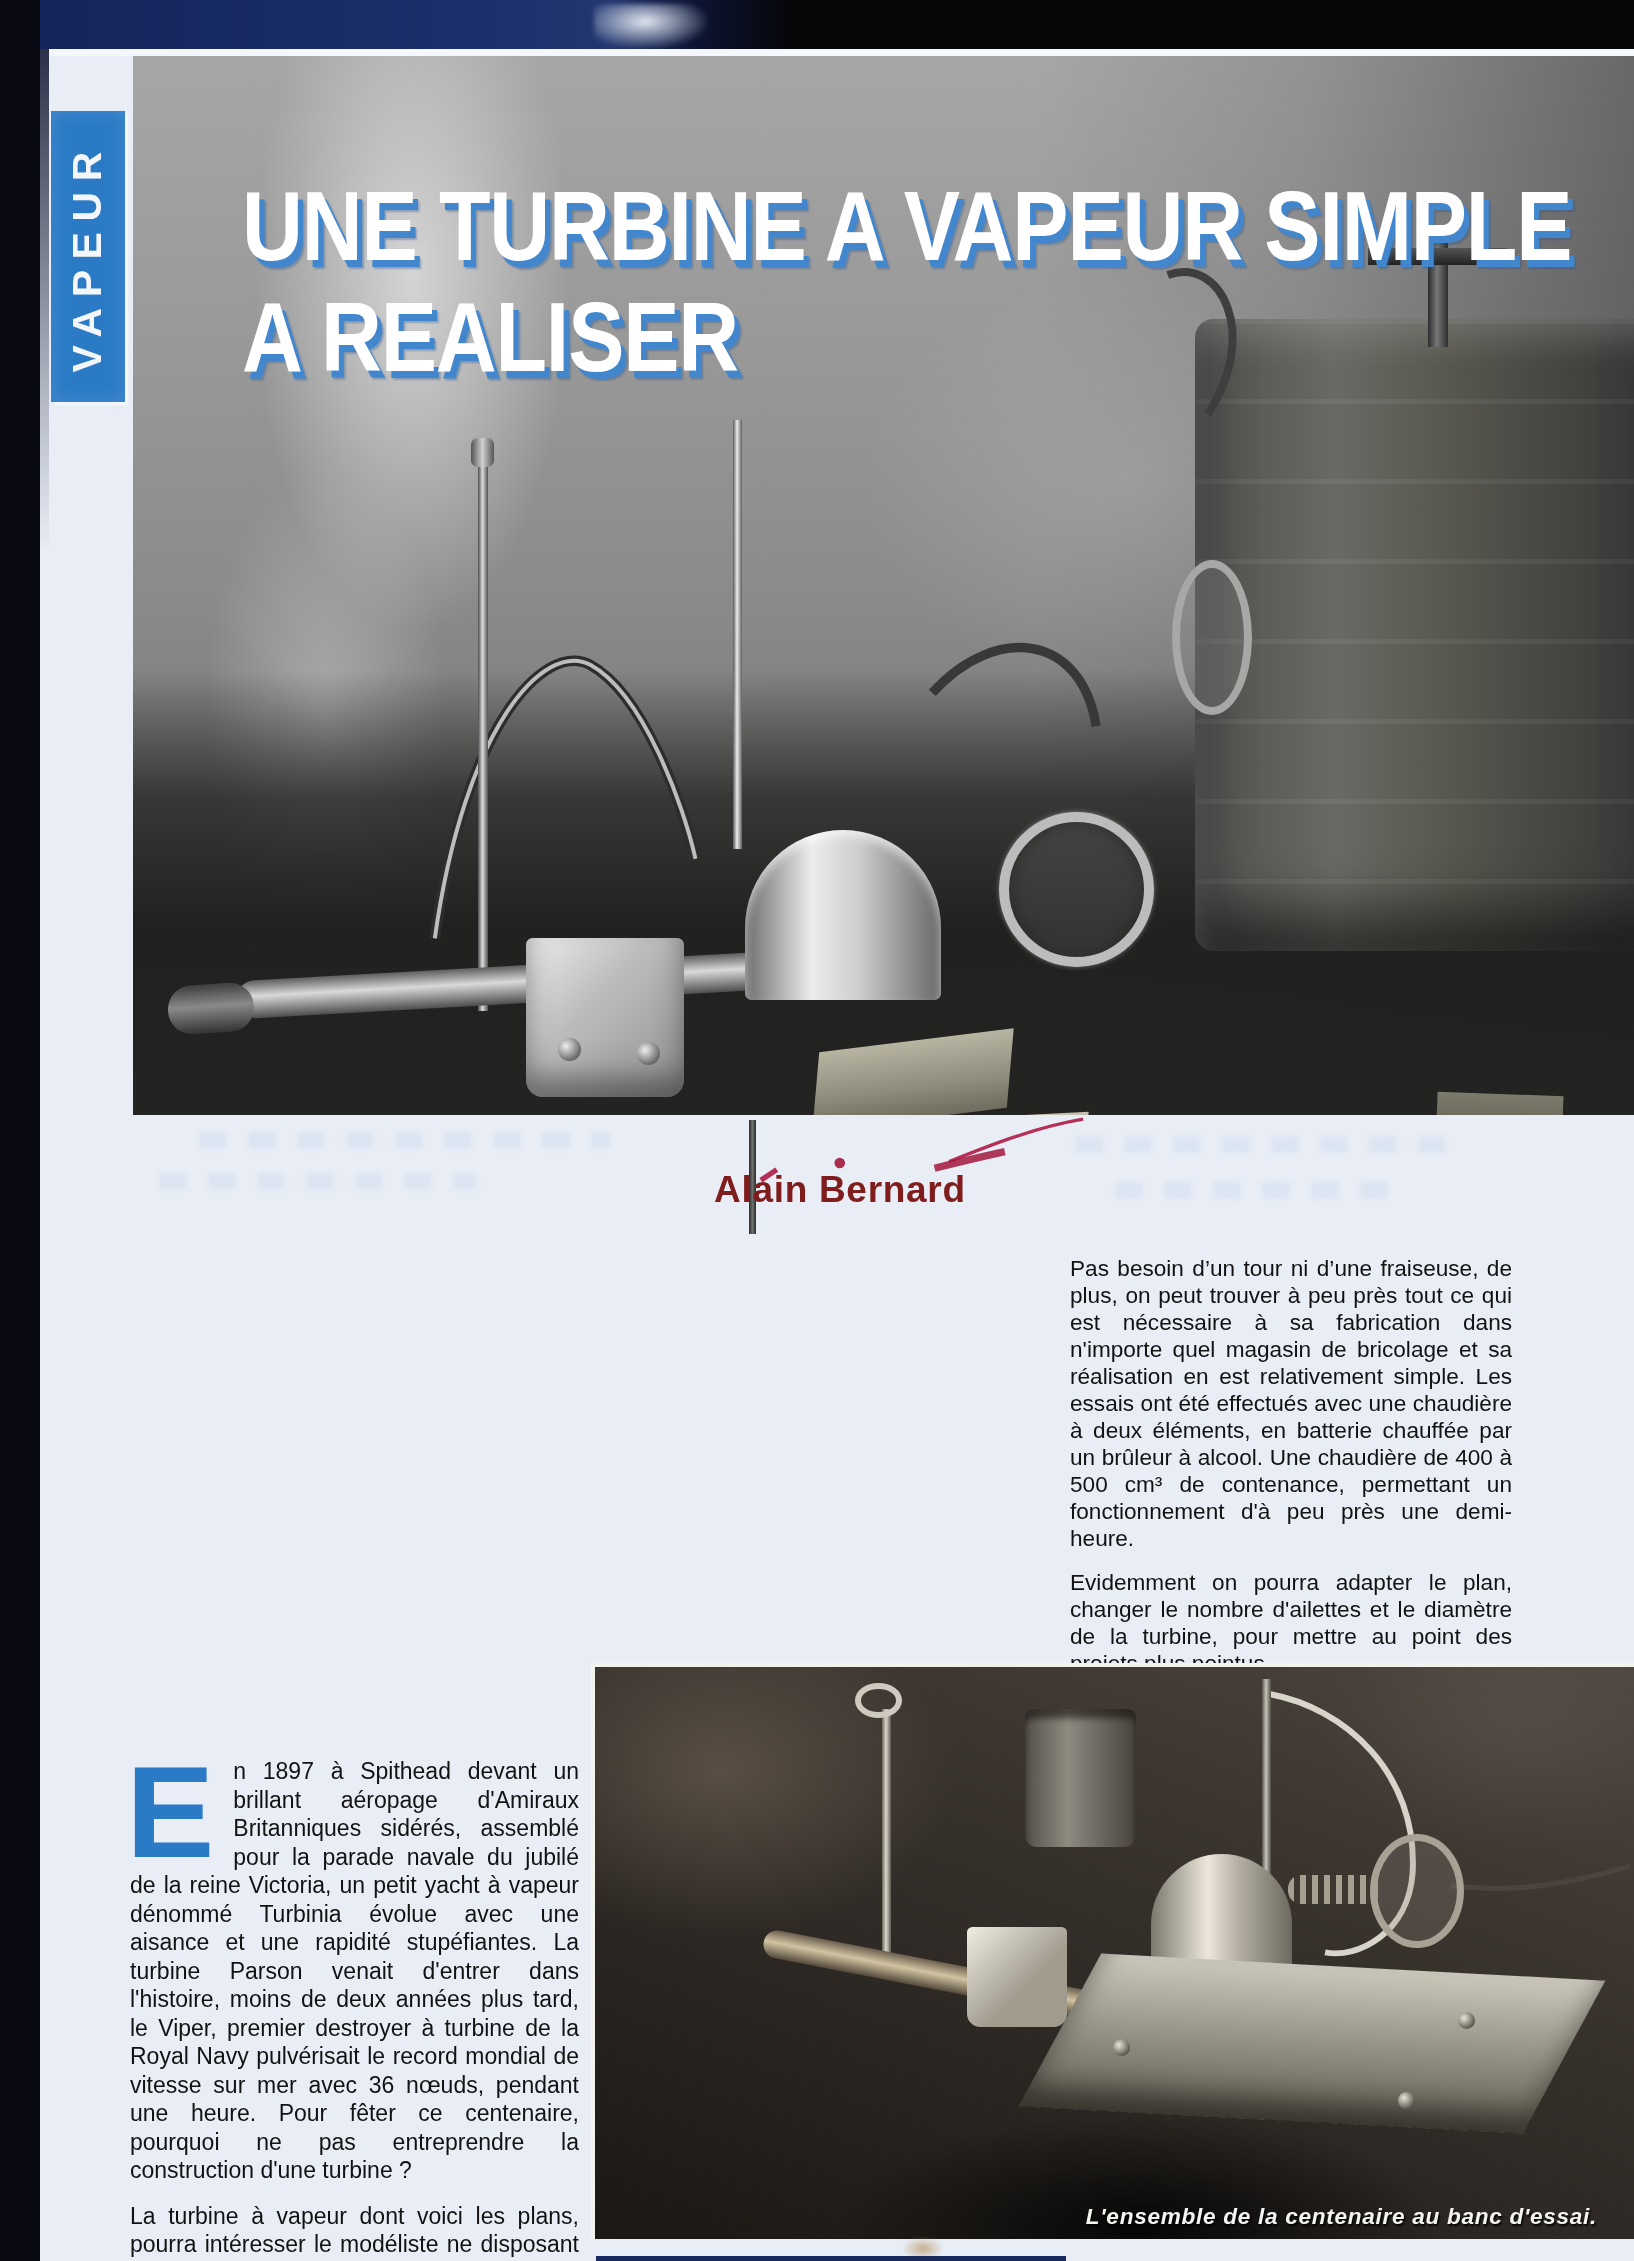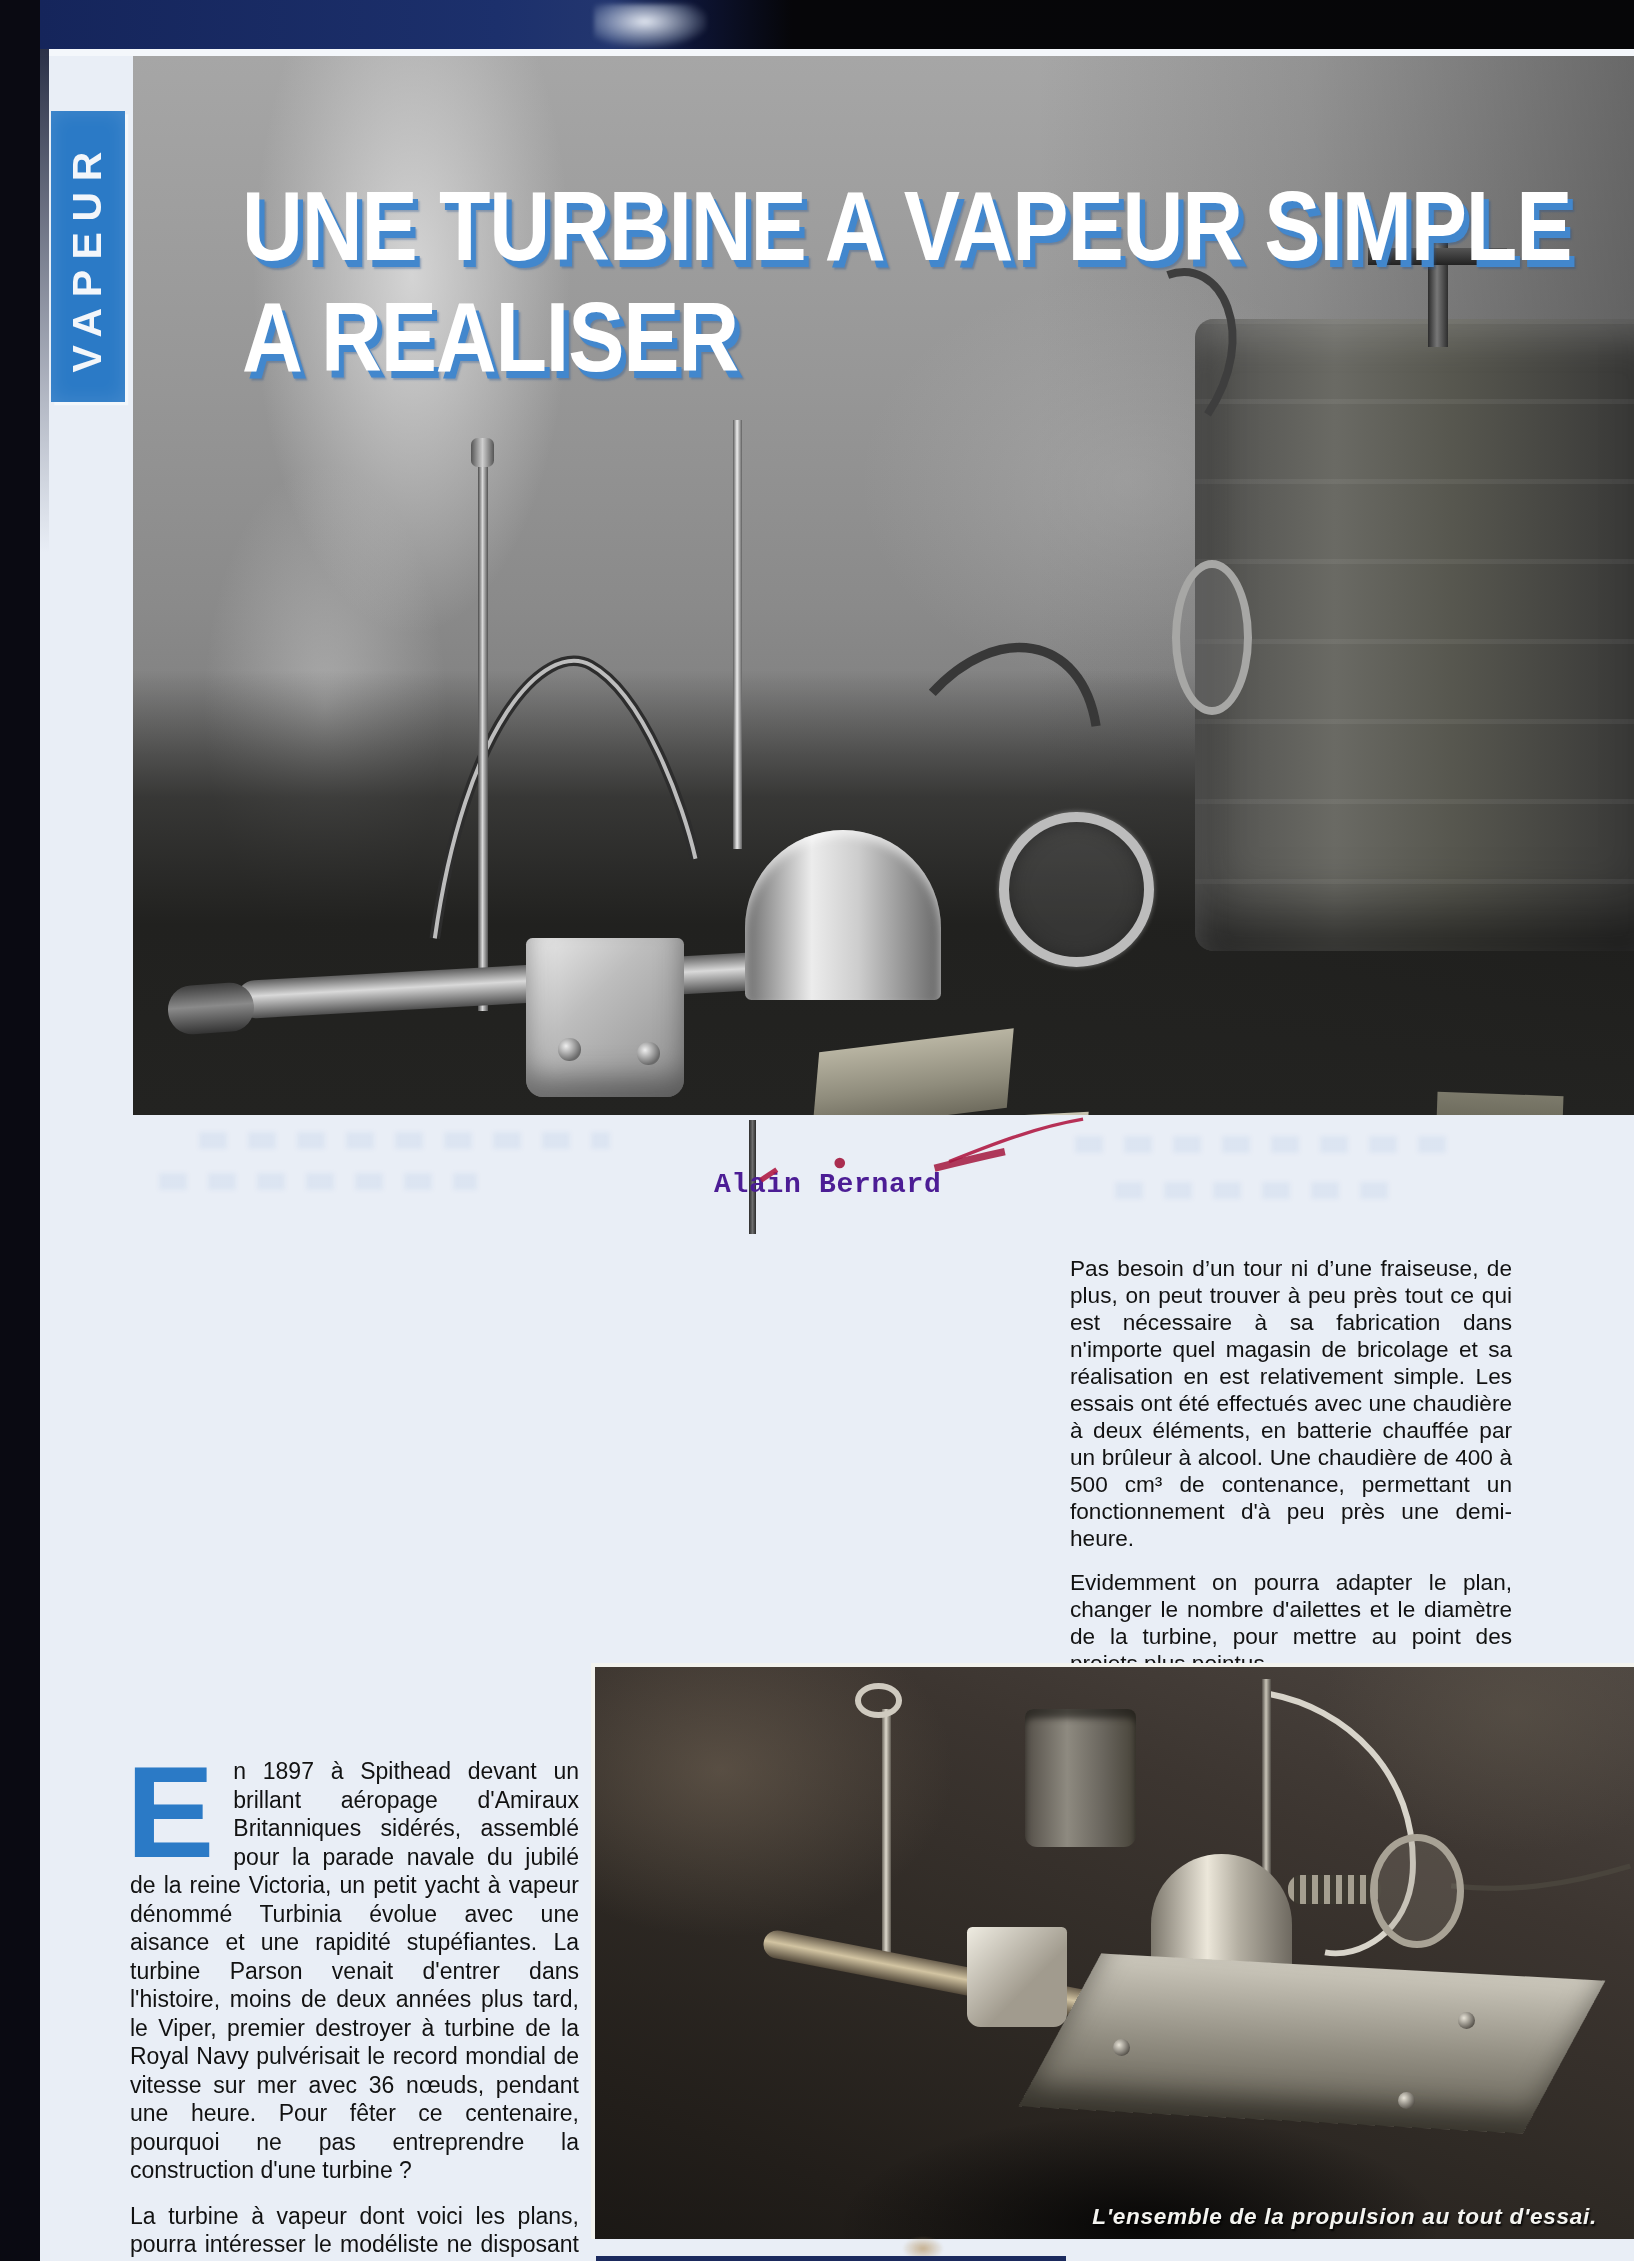--- a/index.html
+++ b/index.html
@@ -79,21 +79,21 @@
   .vapeur-bar{position:absolute;left:10.6px;top:111px;width:74px;height:291px;background:#2b7ac6;
     box-shadow:3.3px 3.3px 0 rgba(244,248,252,.85), inset 0 0 20px rgba(255,255,255,.12);
     display:flex;align-items:center;justify-content:center;}
   .vapeur-text{writing-mode:vertical-rl;transform:rotate(180deg);color:#f3f6fa;font-weight:bold;
     font-size:41px;letter-spacing:10.6px;}
 
   
   .smudge{position:absolute;height:17px;filter:blur(2.7px);opacity:.85;
     background:repeating-linear-gradient(90deg,rgba(120,160,210,.14) 0 28px,transparent 28px 49px);}
 
-  .author{position:absolute;left:674px;top:1169px;font-size:28px;font-weight:bold;color:#4c1d95;letter-spacing:0.7px;font-family:Liberation Mono, monospace;}
+  .author{position:absolute;left:674px;top:1169px;font-size:37px;font-weight:bold;color:#7f1d1d;letter-spacing:0.7px;}
   .ink-svg{position:absolute;left:697px;top:1115px;}
 
   .mast-above{position:absolute;left:709px;top:1120px;width:7.3px;height:114px;
     background:linear-gradient(90deg,#2c2c2c,#6e6e6e 50%,#2a2a2a);}
 
   
   .photo-motor{position:absolute;left:44px;top:1229px;width:957px;height:504px;overflow:hidden;
     background:
       linear-gradient(25deg,#1d1d1b 0%,rgba(30,30,28,.85) 22%,rgba(60,60,58,.35) 48%,transparent 62%),
       linear-gradient(180deg,#e2e8f0 0%,#d3d9df 7%,#c4c7ca 13%,#b2b2b0 22%,#9a9a98 34%,#858583 48%,#5f5f5d 68%,#343432 88%,#232321 100%);}
@@ -237,20 +237,20 @@
     <div class="pp-can"></div>
     <div class="pp-shaft"></div>
     <div class="pp-clamp"></div>
     <div class="pp-housing"></div>
     <div class="pp-spring"></div>
     <div class="pp-disc"></div>
     <div class="pp-base"></div>
     <div class="pp-bolt" style="left:518px;top:372px;"></div>
     <div class="pp-bolt" style="left:863px;top:345px;"></div>
     <div class="pp-bolt" style="left:803px;top:425px;"></div>
-    <div class="photo-caption cap-prop">L'ensemble de la propulsion au tout d'essai.</div>
+    <div class="photo-caption cap-prop">L'ensemble de la centenaire au banc d'essai.</div>
   </div>
 
   <div class="stain"></div>
   <div class="band-bottom"></div>
 
 </div>
 
 
 </body></html>

